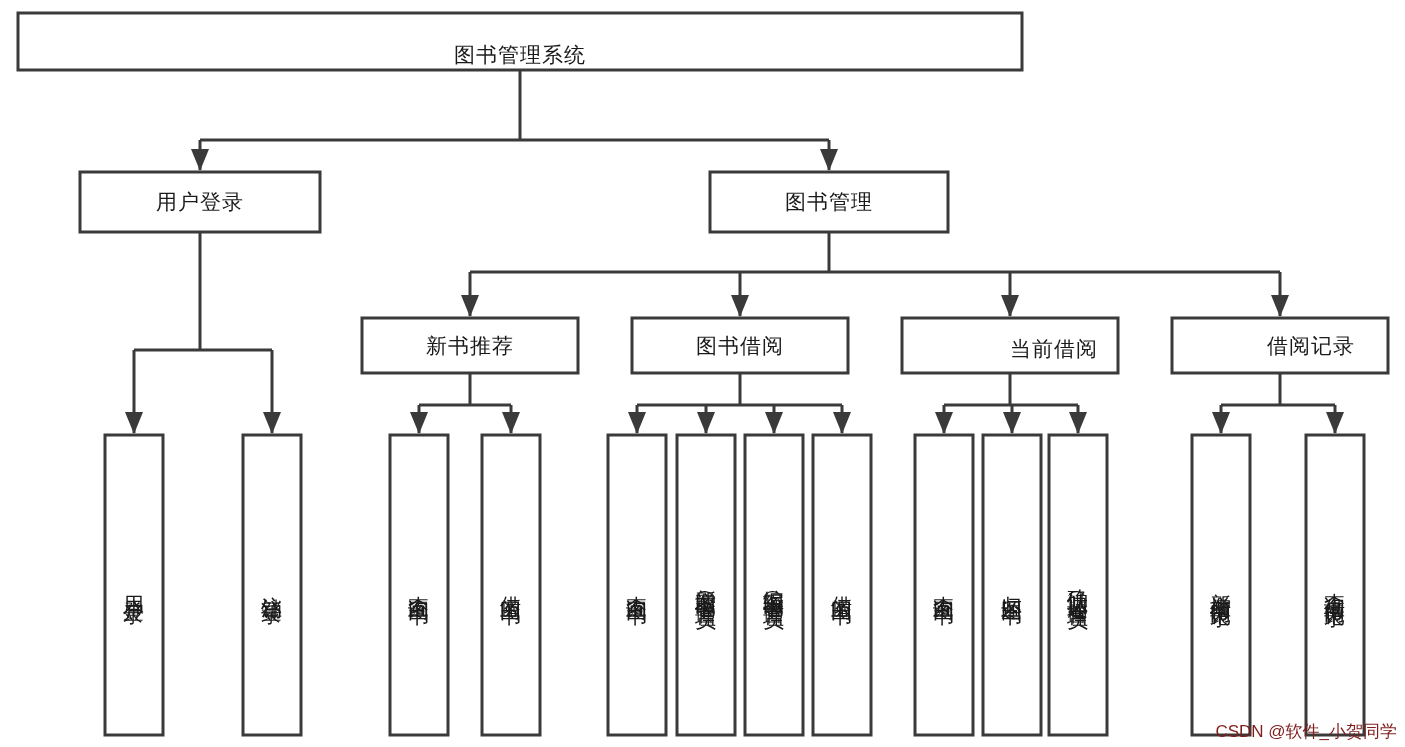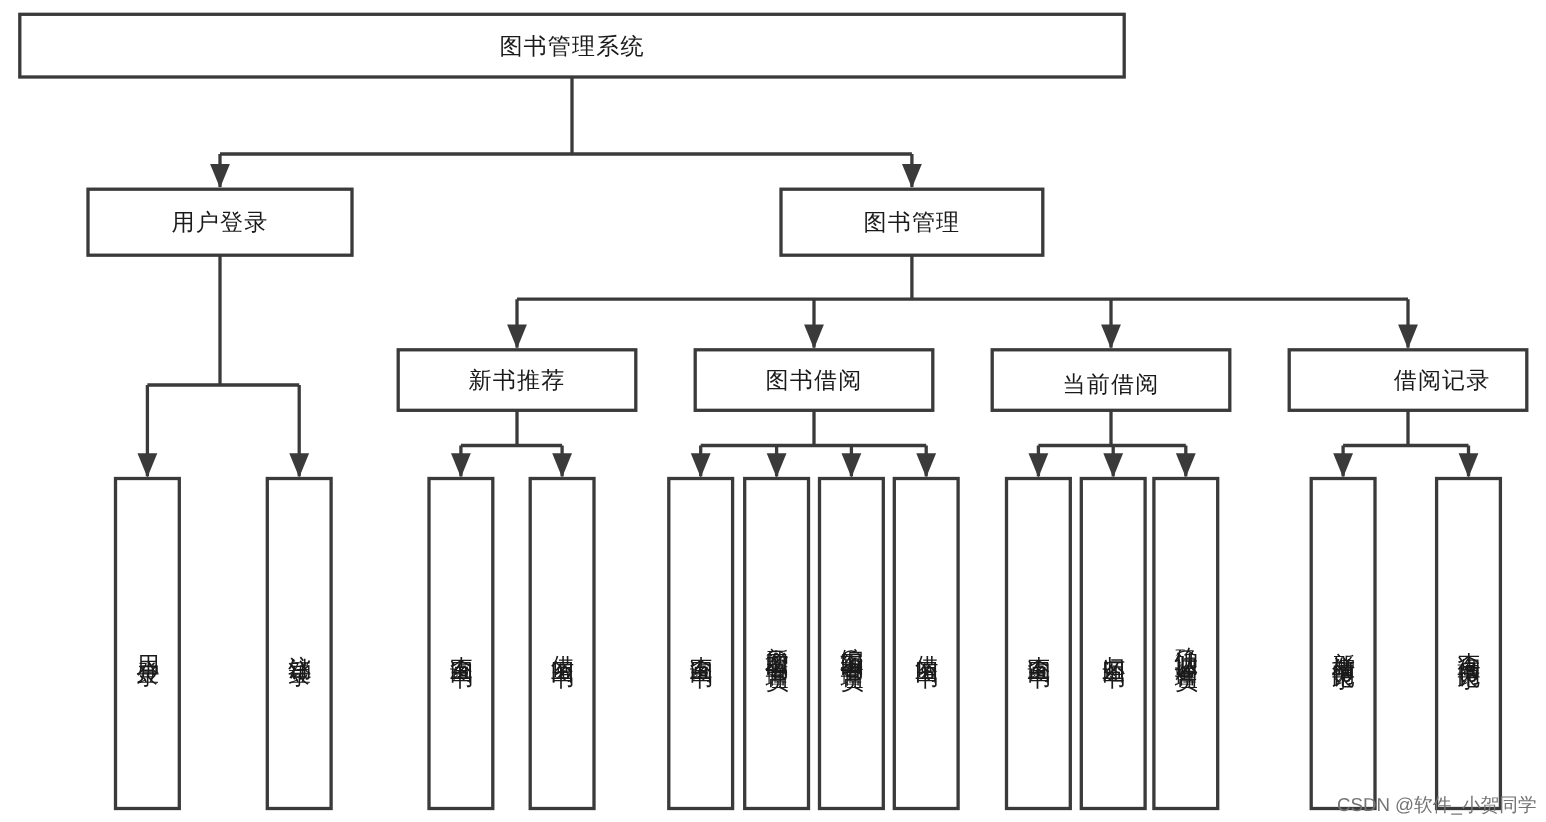--- a/index.html
+++ b/index.html
@@ -62,21 +62,21 @@
     text-orientation: upright;
     letter-spacing: 3px;
     line-height: 1;
     pointer-events: none;
   }
   .watermark {
     position: absolute;
     right: 8px;
     bottom: 4px;
     font-size: 17px;
-    color: #737373;
+    color: #7f1d1d;
     white-space: nowrap;
     pointer-events: none;
   }
 </style>
 </head>
 <body>
 
 <div id="diagram-root">
 
   <svg id="diagram-svg" viewBox="0 0 1405 747">
@@ -152,26 +152,26 @@
         <line x1="1280" y1="373" x2="1280" y2="405" class="connector"></line>
         <line x1="1221" y1="405" x2="1335" y2="405" class="connector"></line>
         <line x1="1221" y1="405" x2="1221" y2="433" class="connector"></line>
         <polygon points="1212,412 1230,412 1221,434" class="arrow-head"></polygon>
         <line x1="1335" y1="405" x2="1335" y2="433" class="connector"></line>
         <polygon points="1326,412 1344,412 1335,434" class="arrow-head"></polygon>
       </g>
   </svg>
 
   <div id="labels-layer">
-      <div class="node-label-h" style="left: 18px; top: 13px; width: 1004px; height: 57px;">图书管理系统</div>
+      <div class="node-label-h" style="left: 18px; top: 26px; width: 1004px; height: 57px;">图书管理系统</div>
       <div class="node-label-h" style="left: 80px; top: 172px; width: 240px; height: 60px;">用户登录</div>
       <div class="node-label-h" style="left: 710px; top: 172px; width: 238px; height: 60px;">图书管理</div>
       <div class="node-label-h" style="left: 362px; top: 318px; width: 216px; height: 55px; text-align: center;">新书推荐</div>
       <div class="node-label-h" style="left: 632px; top: 318px; width: 216px; height: 55px;">图书借阅</div>
-      <div class="node-label-h" style="left: 902px; top: 318px; width: 216px; height: 61px;">当前借阅</div>
+      <div class="node-label-h" style="left: 946px; top: 318px; width: 216px; height: 61px;">当前借阅</div>
       <div class="node-label-h" style="left: 1172px; top: 318px; width: 216px; height: 55px; padding-left: 31px;">借阅记录</div>
       <div class="node-label-v" style="left: 105px; top: 435px; width: 58px; height: 300px;">用户登录</div>
       <div class="node-label-v" style="left: 243px; top: 435px; width: 58px; height: 300px;">注销登录</div>
       <div class="node-label-v" style="left: 390px; top: 435px; width: 58px; height: 300px;">查询图书</div>
       <div class="node-label-v" style="left: 482px; top: 435px; width: 58px; height: 300px;">借阅图书</div>
       <div class="node-label-v" style="left: 608px; top: 435px; width: 58px; height: 300px;">查询图书</div>
       <div class="node-label-v" style="left: 677px; top: 435px; width: 58px; height: 300px;">新增图书（管理员）</div>
       <div class="node-label-v" style="left: 745px; top: 435px; width: 58px; height: 300px;">编辑图书（管理员）</div>
       <div class="node-label-v" style="left: 813px; top: 435px; width: 58px; height: 300px;">借阅图书</div>
       <div class="node-label-v" style="left: 915px; top: 435px; width: 58px; height: 300px;">查询图书</div>

